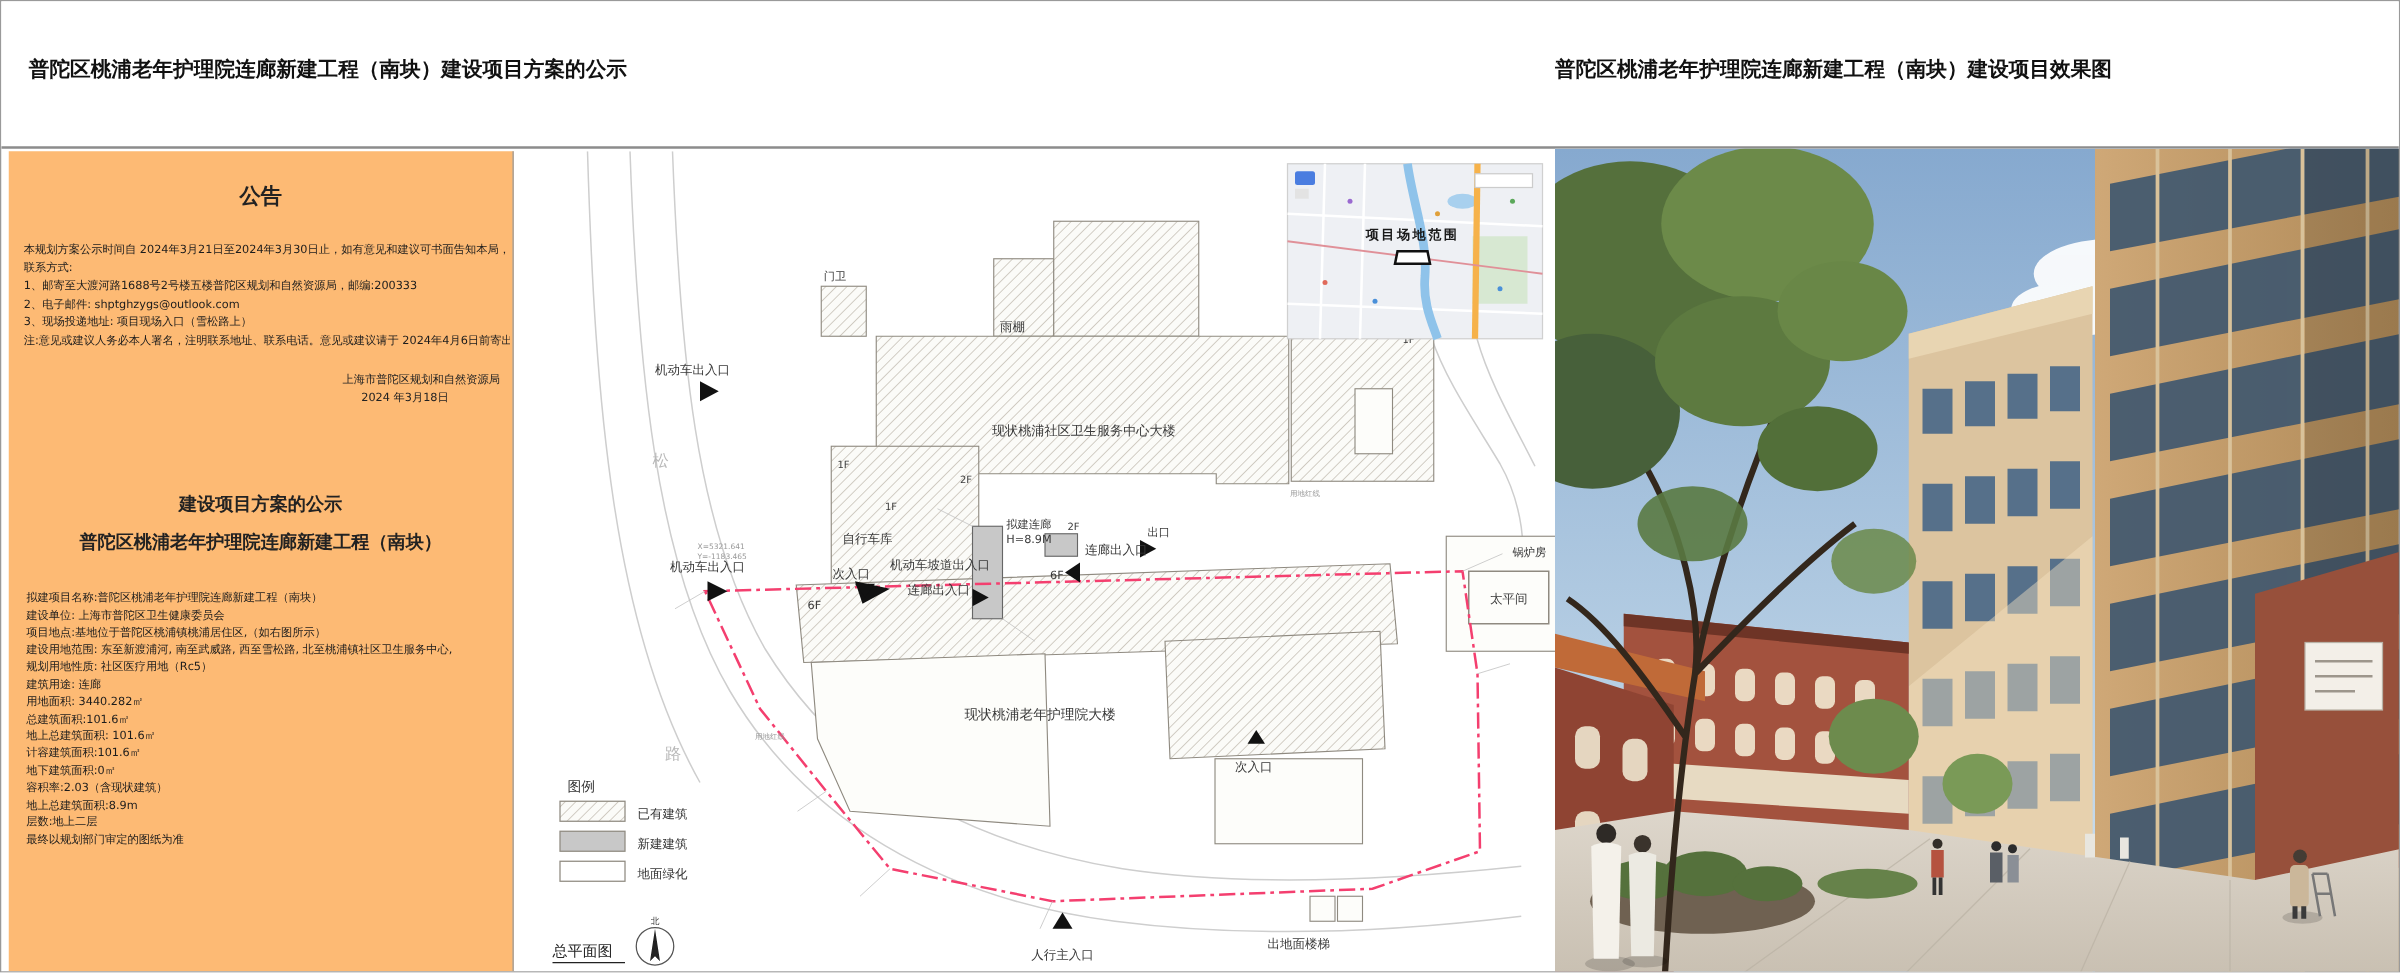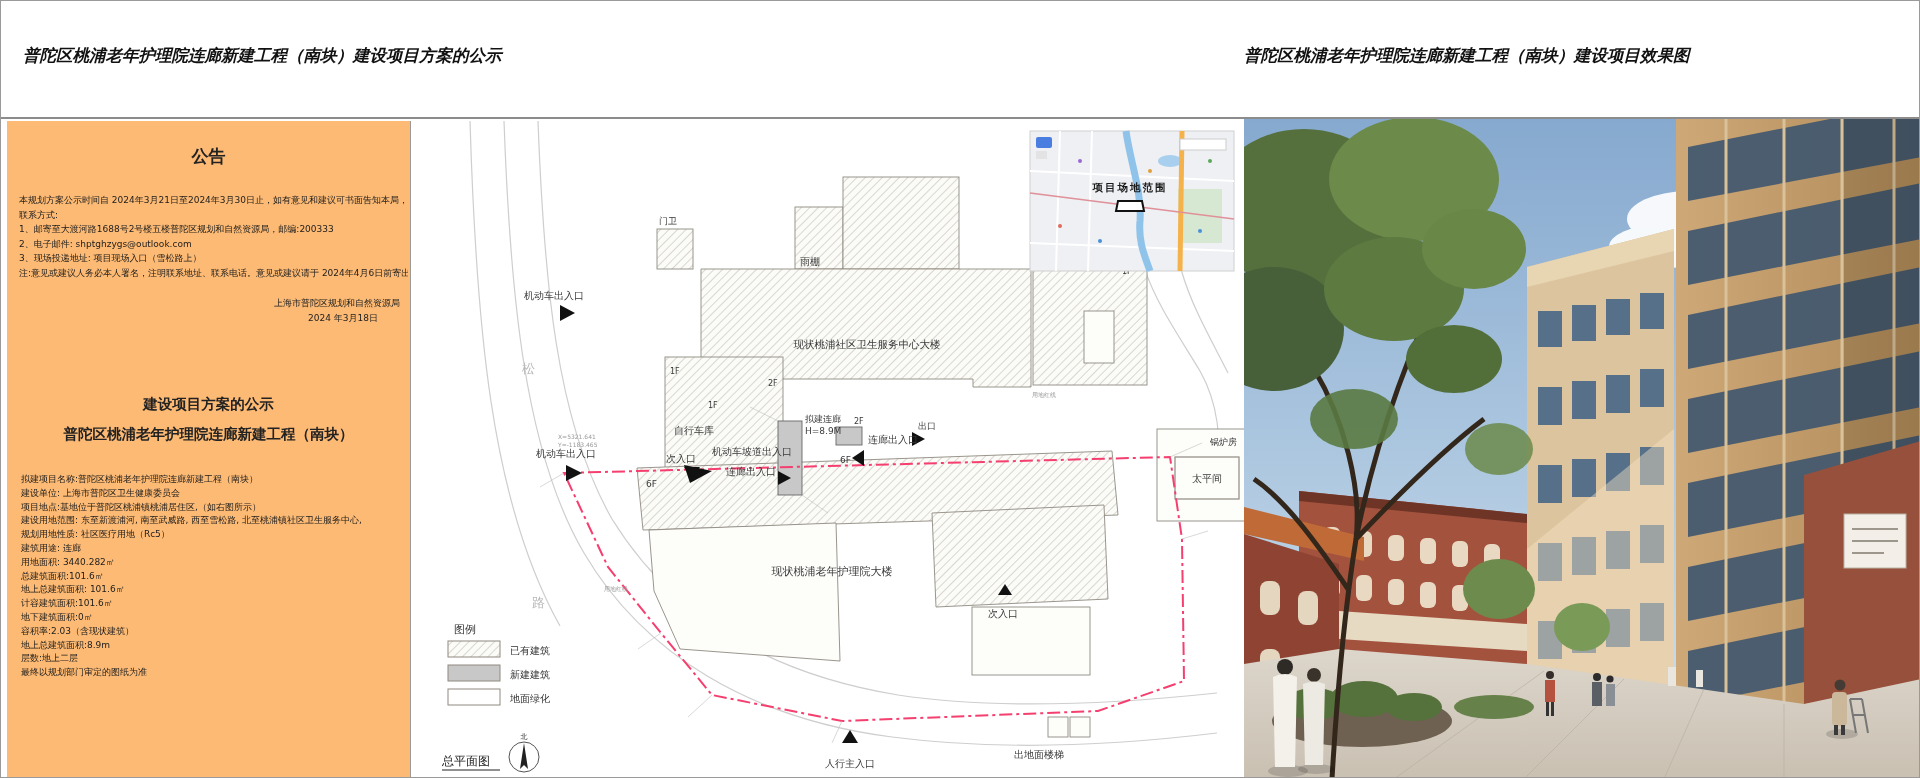--- a/index.html
+++ b/index.html
@@ -1,31 +1,31 @@
 <!DOCTYPE html>
 <html><head>
 <meta charset="utf-8">
 <style>
   html,body{margin:0;padding:0;background:#e8e8e8;}
   .board{position:relative;width:1920px;height:778px;background:#fff;
          border:1px solid #9a9a9a;box-sizing:border-box;overflow:hidden;
          font-family:"DejaVu Sans","Liberation Sans",sans-serif;color:#222;}
-  .headers{position:absolute;top:0;left:0;width:1920px;height:118px;border-bottom:2px solid #8c8c8c;box-sizing:border-box;background:#fff;font-style:italic;}
+  .headers{position:absolute;top:0;left:0;width:1920px;height:118px;border-bottom:2px solid #8c8c8c;box-sizing:border-box;background:#fff;}
   .hdr{position:absolute;top:44px;font-size:16.5px;font-weight:bold;color:#111;white-space:nowrap;}
   .hdr-left{left:22px;}
   .hdr-mid{left:410px;width:833px;text-align:center;}
   .hdr-right{left:1243px;width:677px;text-align:left;}
   .panel-left{position:absolute;left:6px;top:120px;width:404px;height:656px;border-right:1px solid #9a9a9a;box-sizing:border-box;background:#fdba74;}
   .panel-mid{position:absolute;left:411px;top:120px;width:832px;height:656px;background:#fff;}
   .panel-right{position:absolute;left:1243px;top:118px;width:677px;height:660px;background:#cfe0ee;}
   .notice-title{position:absolute;top:24px;left:0;width:100%;text-align:center;font-size:17px;font-weight:bold;}
   .body-block{position:absolute;top:72px;left:12px;right:2px;font-size:9px;line-height:14.5px;color:#1c1c1c;}
   .body-block div{white-space:nowrap;overflow:hidden;}
   .sig{position:absolute;top:176px;right:10px;font-size:9px;text-align:right;}
-  .date{position:absolute;top:191px;right:32px;font-size:9px;text-align:left;}
+  .date{position:absolute;top:191px;right:51px;font-size:9px;text-align:left;}
   .proj-title{position:absolute;top:268px;left:0;width:100%;text-align:center;font-size:14.5px;font-weight:bold;line-height:30px;}
   .details{position:absolute;top:352px;left:14px;right:4px;font-size:9px;line-height:13.8px;color:#1c1c1c;}
   .details div{white-space:nowrap;overflow:hidden;}
   svg{display:block;}
   svg text{font-family:"DejaVu Sans","Liberation Sans",sans-serif;}
 </style>
 </head>
 <body>
 
 <div class="board">

